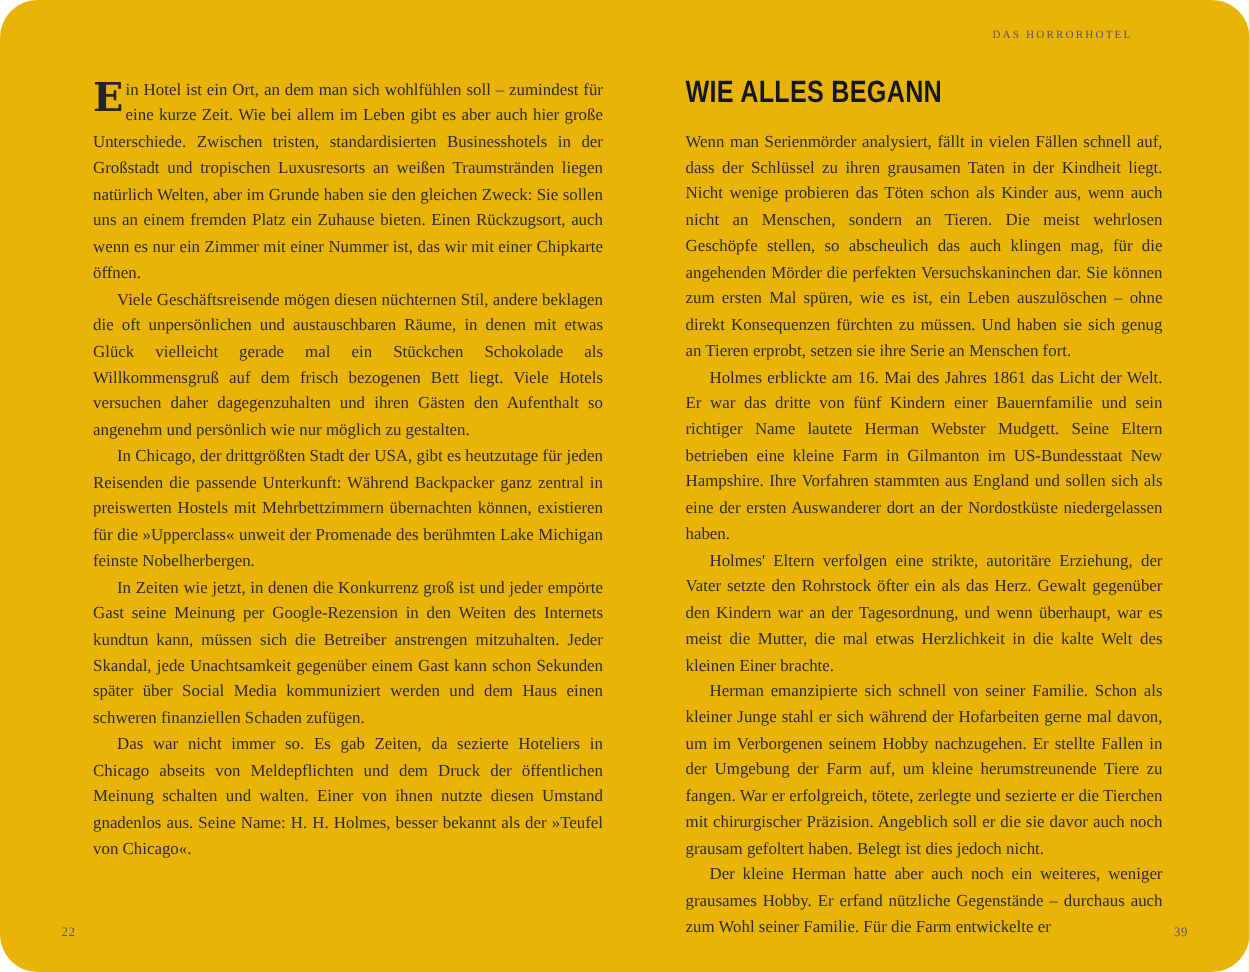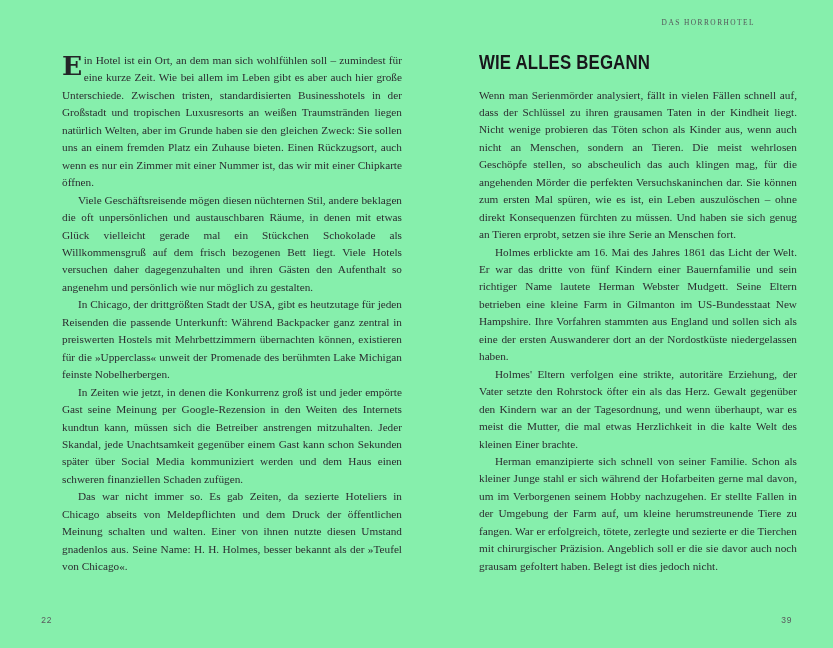--- a/index.html
+++ b/index.html
@@ -12,21 +12,22 @@
     background: #ffffff;
     font-family: "Liberation Serif", serif;
     color: #2b2b2b;
     overflow: hidden;
     position: relative;
   }
 
   .page-spread {
     position: absolute;
     inset: 0;
-    background: #86efac;
+    background: #eab308;
+    border-radius: 25px;
   }
 
   
   .running-head {
     position: absolute;
     top: 18px;
     right: 78px;
     font-family: "Liberation Serif", serif;
     font-size: 7.4px;
     letter-spacing: 1.45px;
@@ -43,21 +44,21 @@
     right: 0;
     height: 520px;
   }
 
   .column {
     position: absolute;
     top: 0;
     width: 340px;
   }
   .column-left  { left: 62px; }
-  .column-right { left: 479px; width: 318px; }
+  .column-right { left: 457px; width: 318px; }
 
   
   .chapter-heading {
     font-family: "Liberation Sans", sans-serif;
     font-weight: 700;
     font-size: 20.5px;
     letter-spacing: 0.2px;
     color: #16171a;
     text-transform: uppercase;
     transform: scaleX(0.82);
@@ -112,21 +113,20 @@
     color: #242528;
   }
 
   
   .folio {
     position: absolute;
     bottom: 22px;
     font-size: 8.6px;
     color: #5a5b5e;
     letter-spacing: 0.4px;
-    font-family: Liberation Mono, monospace;
   }
   .folio-left  { left: 41px; }
   .folio-right { right: 41px; }
 </style>
 </head>
 <body>
 
 <div class="page-spread">
 
   <div class="running-head">DAS HORRORHOTEL</div>
@@ -145,20 +145,21 @@
     </div>
 
     <div class="column column-right">
 
       <h2 class="chapter-heading">WIE ALLES BEGANN</h2>
 
       <p class="body no-indent">Wenn man Serienmörder analysiert, fällt in vielen Fällen schnell auf, dass der Schlüssel zu ihren grausamen Taten in der Kindheit liegt. Nicht wenige probieren das Töten schon als Kinder aus, wenn auch nicht an Menschen, sondern an Tieren. Die meist wehrlosen Geschöpfe stellen, so abscheulich das auch klingen mag, für die angehenden Mörder die perfekten Versuchskaninchen dar. Sie können zum ersten Mal spüren, wie es ist, ein Leben auszulöschen – ohne direkt Konsequenzen fürchten zu müssen. Und haben sie sich genug an Tieren erprobt, setzen sie ihre Serie an Menschen fort.</p>
       <p class="body">Holmes erblickte am 16. Mai des Jahres 1861 das Licht der Welt. Er war das dritte von fünf Kindern einer Bauernfamilie und sein richtiger Name lautete Herman Webster Mudgett. Seine Eltern betrieben eine kleine Farm in Gilmanton im US-Bundesstaat New Hampshire. Ihre Vorfahren stammten aus England und sollen sich als eine der ersten Auswanderer dort an der Nordostküste niedergelassen haben.</p>
       <p class="body">Holmes' Eltern verfolgen eine strikte, autoritäre Erziehung, der Vater setzte den Rohrstock öfter ein als das Herz. Gewalt gegenüber den Kindern war an der Tagesordnung, und wenn überhaupt, war es meist die Mutter, die mal etwas Herzlichkeit in die kalte Welt des kleinen Einer brachte.</p>
       <p class="body">Herman emanzipierte sich schnell von seiner Familie. Schon als kleiner Junge stahl er sich während der Hofarbeiten gerne mal davon, um im Verborgenen seinem Hobby nachzugehen. Er stellte Fallen in der Umgebung der Farm auf, um kleine herumstreunende Tiere zu fangen. War er erfolgreich, tötete, zerlegte und sezierte er die Tierchen mit chirurgischer Präzision. Angeblich soll er die sie davor auch noch grausam gefoltert haben. Belegt ist dies jedoch nicht.</p>
+      <p class="body">Der kleine Herman hatte aber auch noch ein weiteres, weniger grausames Hobby. Er erfand nützliche Gegenstände – durchaus auch zum Wohl seiner Familie. Für die Farm entwickelte er</p>
 
     </div>
   </div>
 
   <div class="folio folio-left">22</div>
 
   <div class="folio folio-right">39</div>
 
 </div>
 

